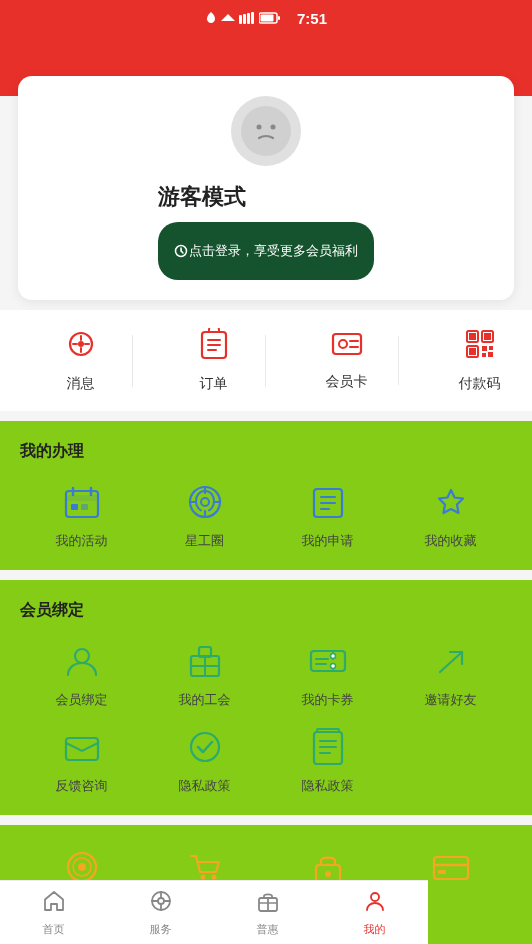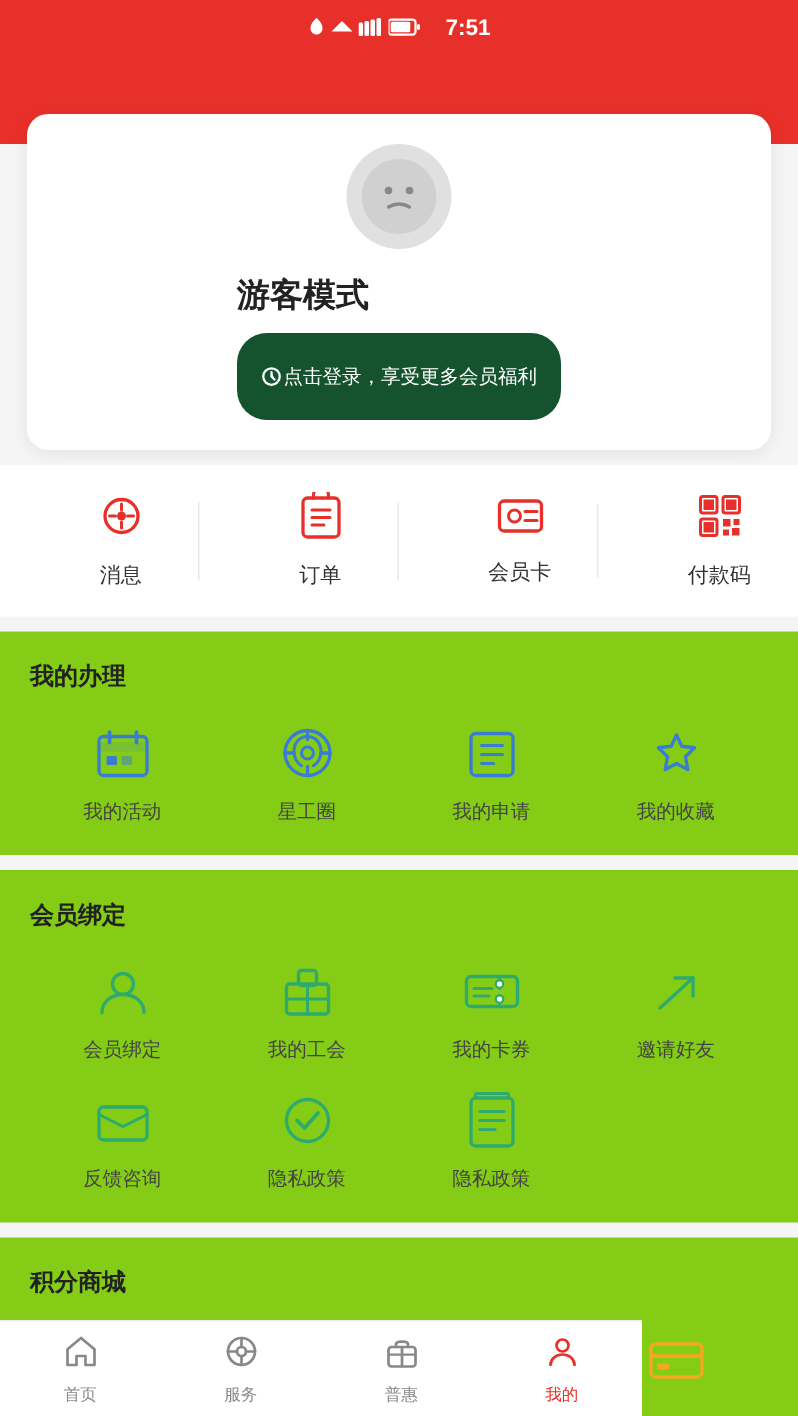--- a/index.html
+++ b/index.html
@@ -452,21 +452,20 @@
           <path d="M6 4 L6 2 C6 1.4 6.4 1 7 1 H27 C27.6 1 28 1.4 28 2 V4" stroke="#2daa6e" stroke-width="2"></path>
         </svg>
       </div>
       <span class="grid-label">隐私政策</span>
     </div>
     <div class="grid-item"></div>
   </div>
 </div>
 
 <div class="section section-bottom-pad">
-  <div class="section-title">积分商城</div>
   <div class="grid-4">
 
     <div class="grid-item">
       <div class="grid-icon">
         <svg width="38" height="38" viewBox="0 0 38 38" fill="none">
           <circle cx="19" cy="19" r="14" stroke="#f5a623" stroke-width="2.2" fill="none"></circle>
           <circle cx="19" cy="19" r="9" stroke="#f5a623" stroke-width="1.5" fill="none"></circle>
           <circle cx="19" cy="19" r="4" fill="#f5a623"></circle>
         </svg>
       </div>

